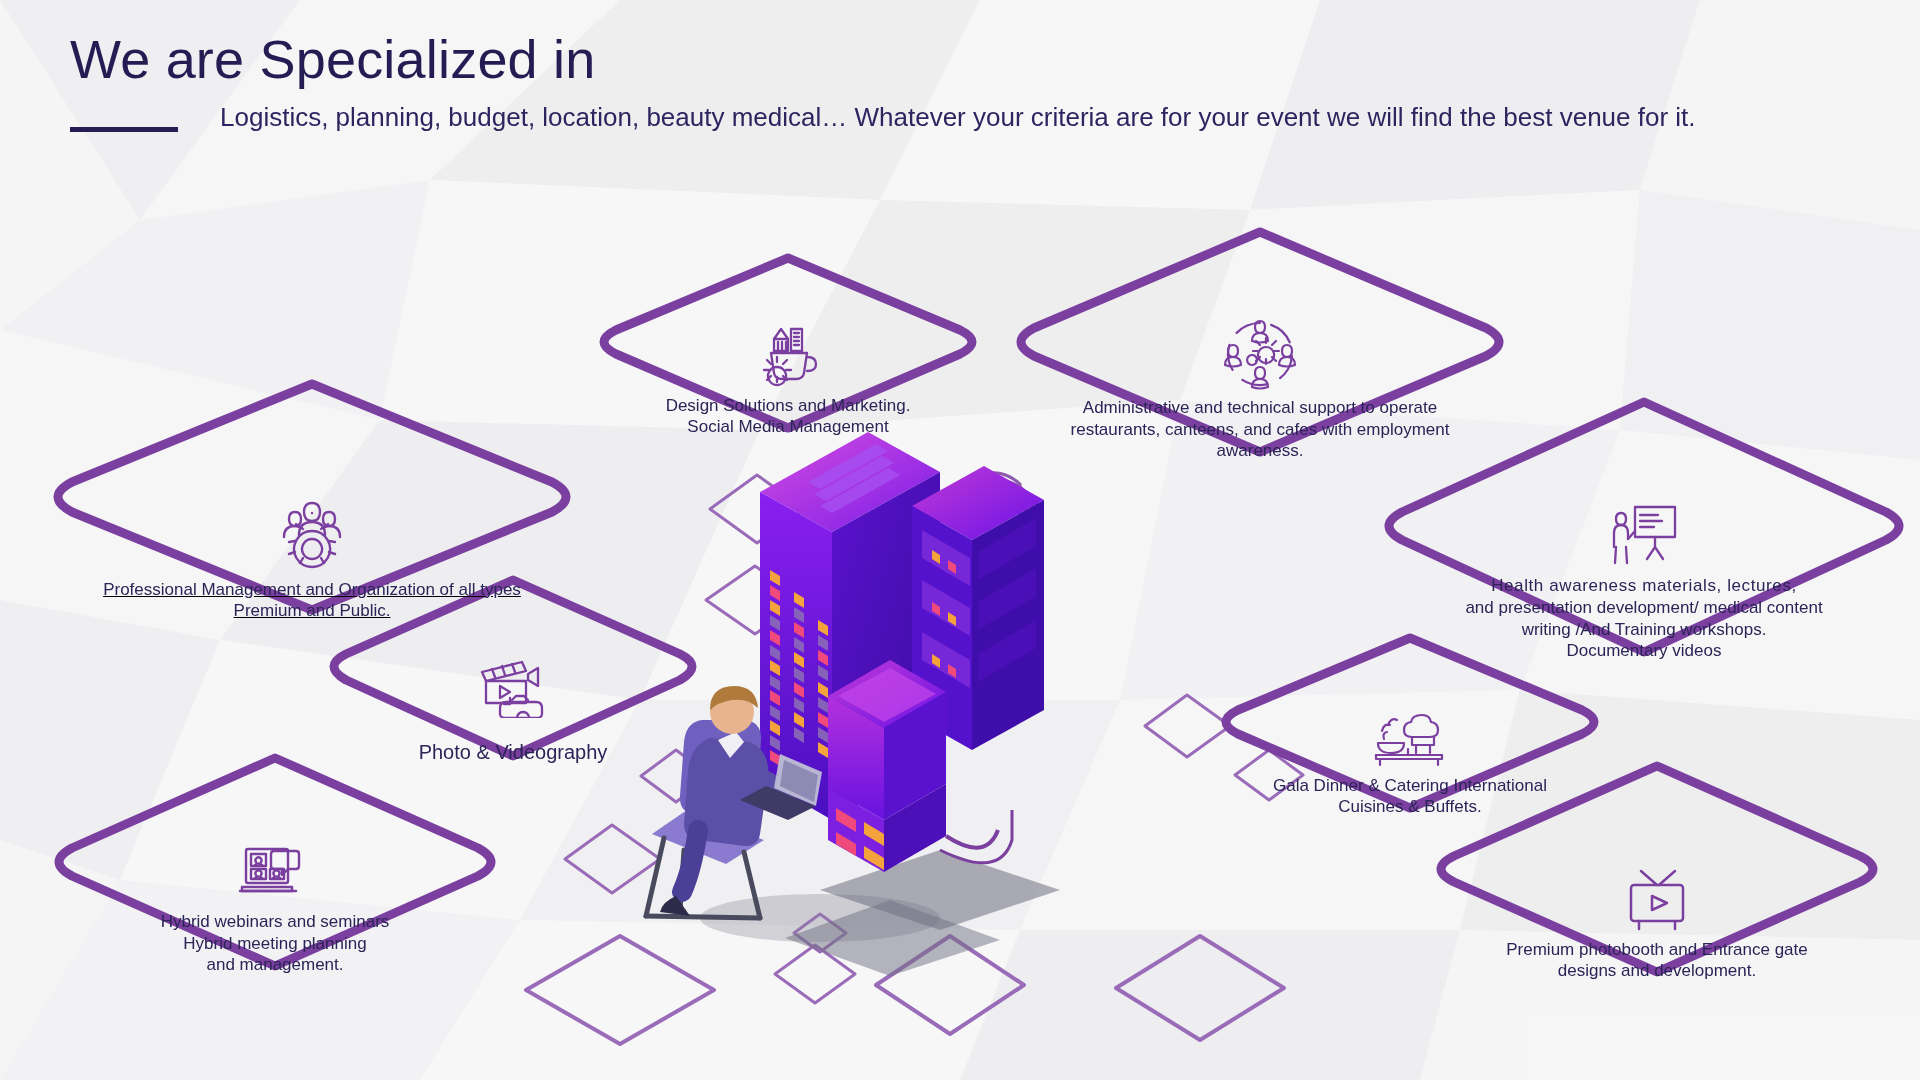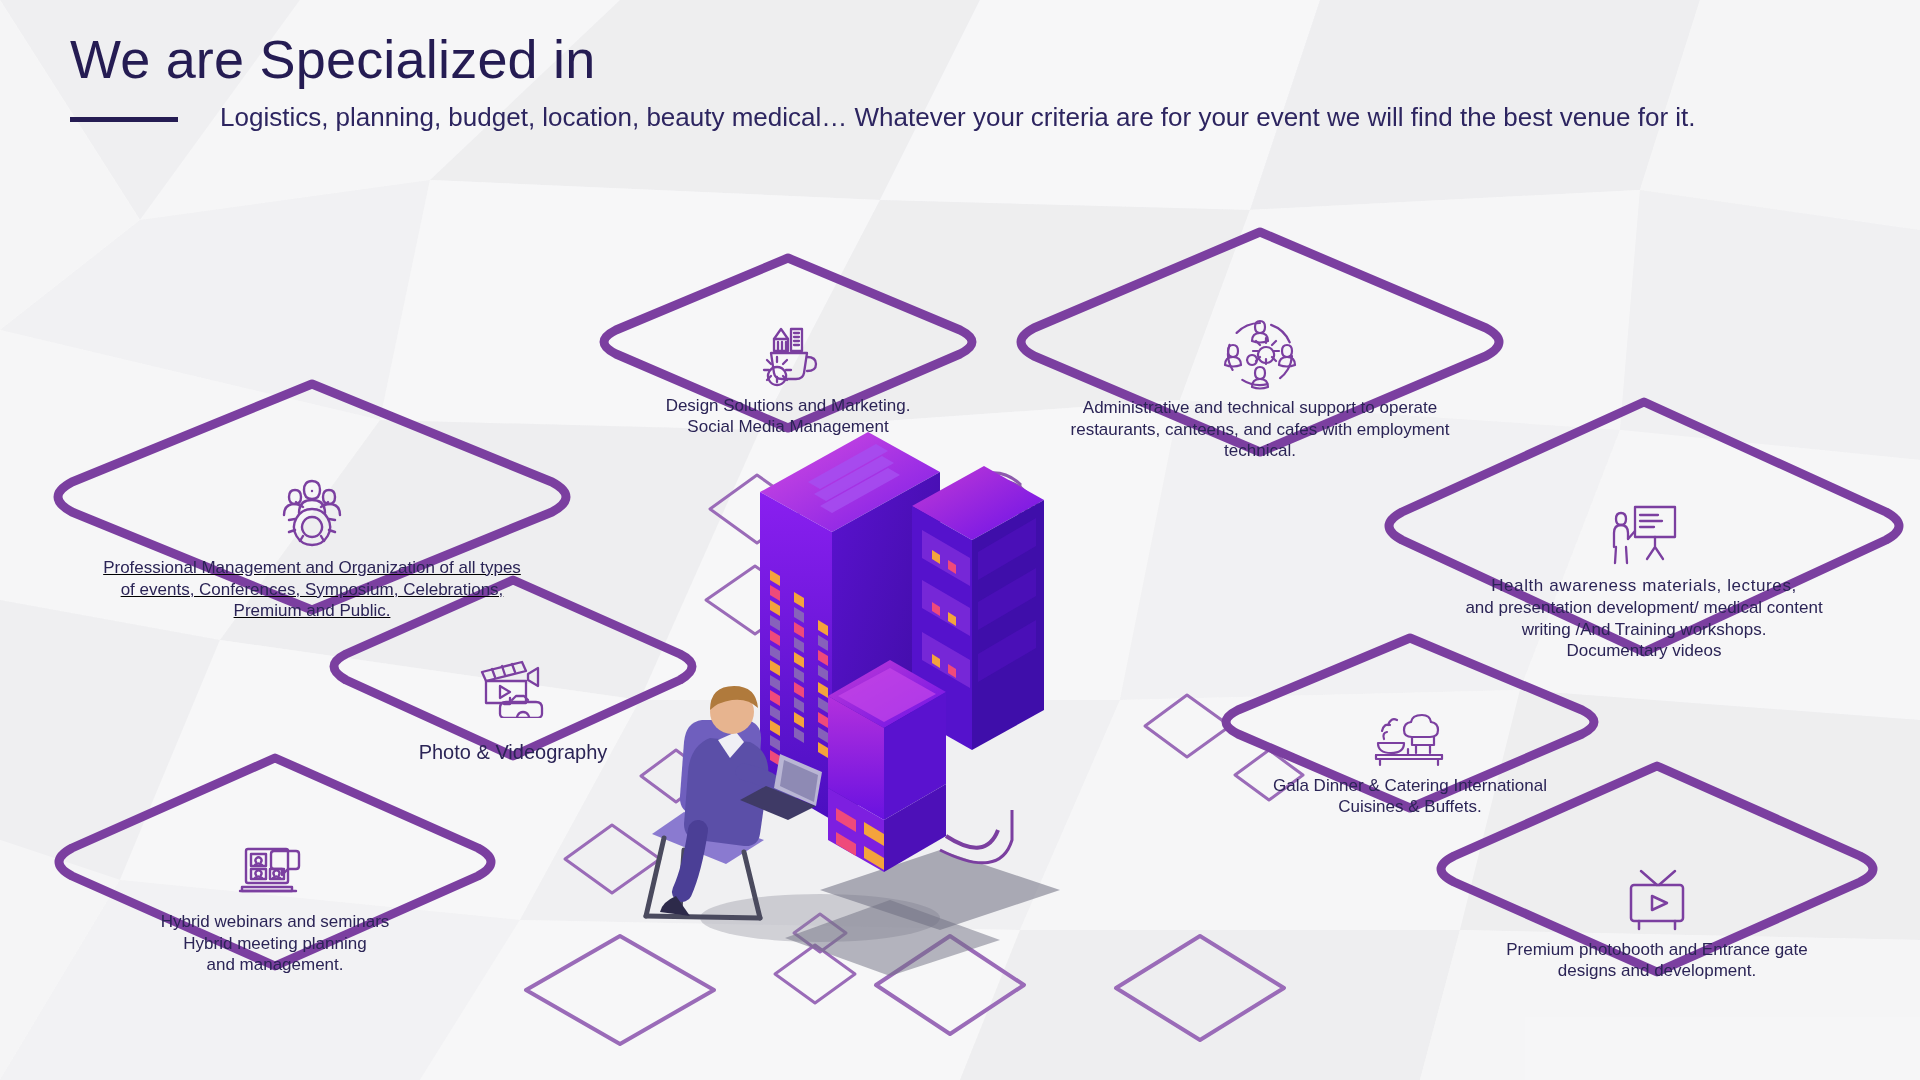--- a/index.html
+++ b/index.html
@@ -22,21 +22,21 @@
   #header { position: absolute; left: 70px; top: 30px; }
   #page-title {
     font-size: 54px;
     font-weight: 400;
     color: #251c53;
     letter-spacing: .2px;
     line-height: 1.1;
     white-space: nowrap;
   }
   #subtitle-row {
-    display: flex; align-items: center;
+    display: flex; align-items: flex-end;
     margin-top: 14px;
   }
   #title-rule {
     width: 108px; height: 5px;
     background: #251c53;
     flex: 0 0 auto;
     margin-right: 42px;
     margin-top: 4px;
   }
   #subtitle {
@@ -339,21 +339,20 @@
           <path d="M11 42 q0 -11 11 -11 q5 0 8 3"></path>
           <path d="M56 17 q6 0 6 7 q0 7 -6 7 q-6 0 -6 -7 q0 -7 6 -7 Z"></path>
           <path d="M67 42 q0 -11 -11 -11 q-5 0 -8 3"></path>
           <path d="M39 36 a18 18 0 1 0 0.1 0 Z"></path>
           <path d="M39 44 a10 10 0 1 0 0.1 0 Z"></path>
           <path d="M39 18 l0 0"></path>
           <path d="M22 46 l-6 1 M56 46 l6 1 M27 33 l-4 -4 M51 33 l4 -4 M30 63 l-3 5 M48 63 l3 5 M22 57 l-6 2 M56 57 l6 2"></path>
         </g>
       </svg>
       <div class="card-text">Professional Management and Organization of all types</div>
-      <div class="card-text">of events, Conferences, Symposium, Celebrations,</div>
       <div class="card-text">Premium and Public.</div>
     </div>
   </div>
 
   <div class="card" style="left:588px; top:248px; width:400px; height:190px;">
     <svg class="diamond" viewBox="0 0 400 190" preserveAspectRatio="none">
       <path d="M200 10 L372 82 Q396 94 372 106 L200 180 L28 106 Q4 94 28 82 Z" fill="none" stroke="#7b3fa0" stroke-width="9" stroke-linejoin="round"></path>
     </svg>
     <div class="card-inner">
       <svg class="card-icon" width="66" height="66" viewBox="0 0 66 66">
@@ -390,21 +389,21 @@
           <path d="M58 48 q0 -8 8 -8 q8 0 8 8 q-8 3 -16 0 Z"></path>
           <path d="M39 50 q5 0 5 6 q0 6 -5 6 q-5 0 -5 -6 q0 -6 5 -6 Z"></path>
           <path d="M31 70 q0 -8 8 -8 q8 0 8 8 q-8 3 -16 0 Z"></path>
           <path d="M45 30 a8 8 0 1 0 0.1 0 Z"></path>
           <path d="M45 26 l0 -5 M45 42 l0 5 M37 34 l-5 0 M53 34 l5 0 M39 28 l-4 -4 M51 28 l4 -4 M39 40 l-4 4 M51 40 l4 4"></path>
           <path d="M31 38 a5 5 0 1 0 0.1 0 Z"></path>
         </g>
       </svg>
       <div class="card-text">Administrative and technical support to operate</div>
       <div class="card-text">restaurants, canteens, and  cafes with employment</div>
-      <div class="card-text">technical.</div>
+      <div class="card-text">awareness.</div>
     </div>
   </div>
 
   <div class="card" style="left:1368px; top:392px; width:552px; height:270px;">
     <svg class="diamond" viewBox="0 0 552 270" preserveAspectRatio="none">
       <path d="M276 10 L518 120 Q544 134 518 148 L276 260 L34 148 Q8 134 34 120 Z" fill="none" stroke="#7b3fa0" stroke-width="9" stroke-linejoin="round"></path>
     </svg>
     <div class="card-inner">
       <svg class="card-icon" width="70" height="66" viewBox="0 0 70 66">
         <g fill="none" stroke="#7b3fa0" stroke-width="2.3" stroke-linejoin="round" stroke-linecap="round">

